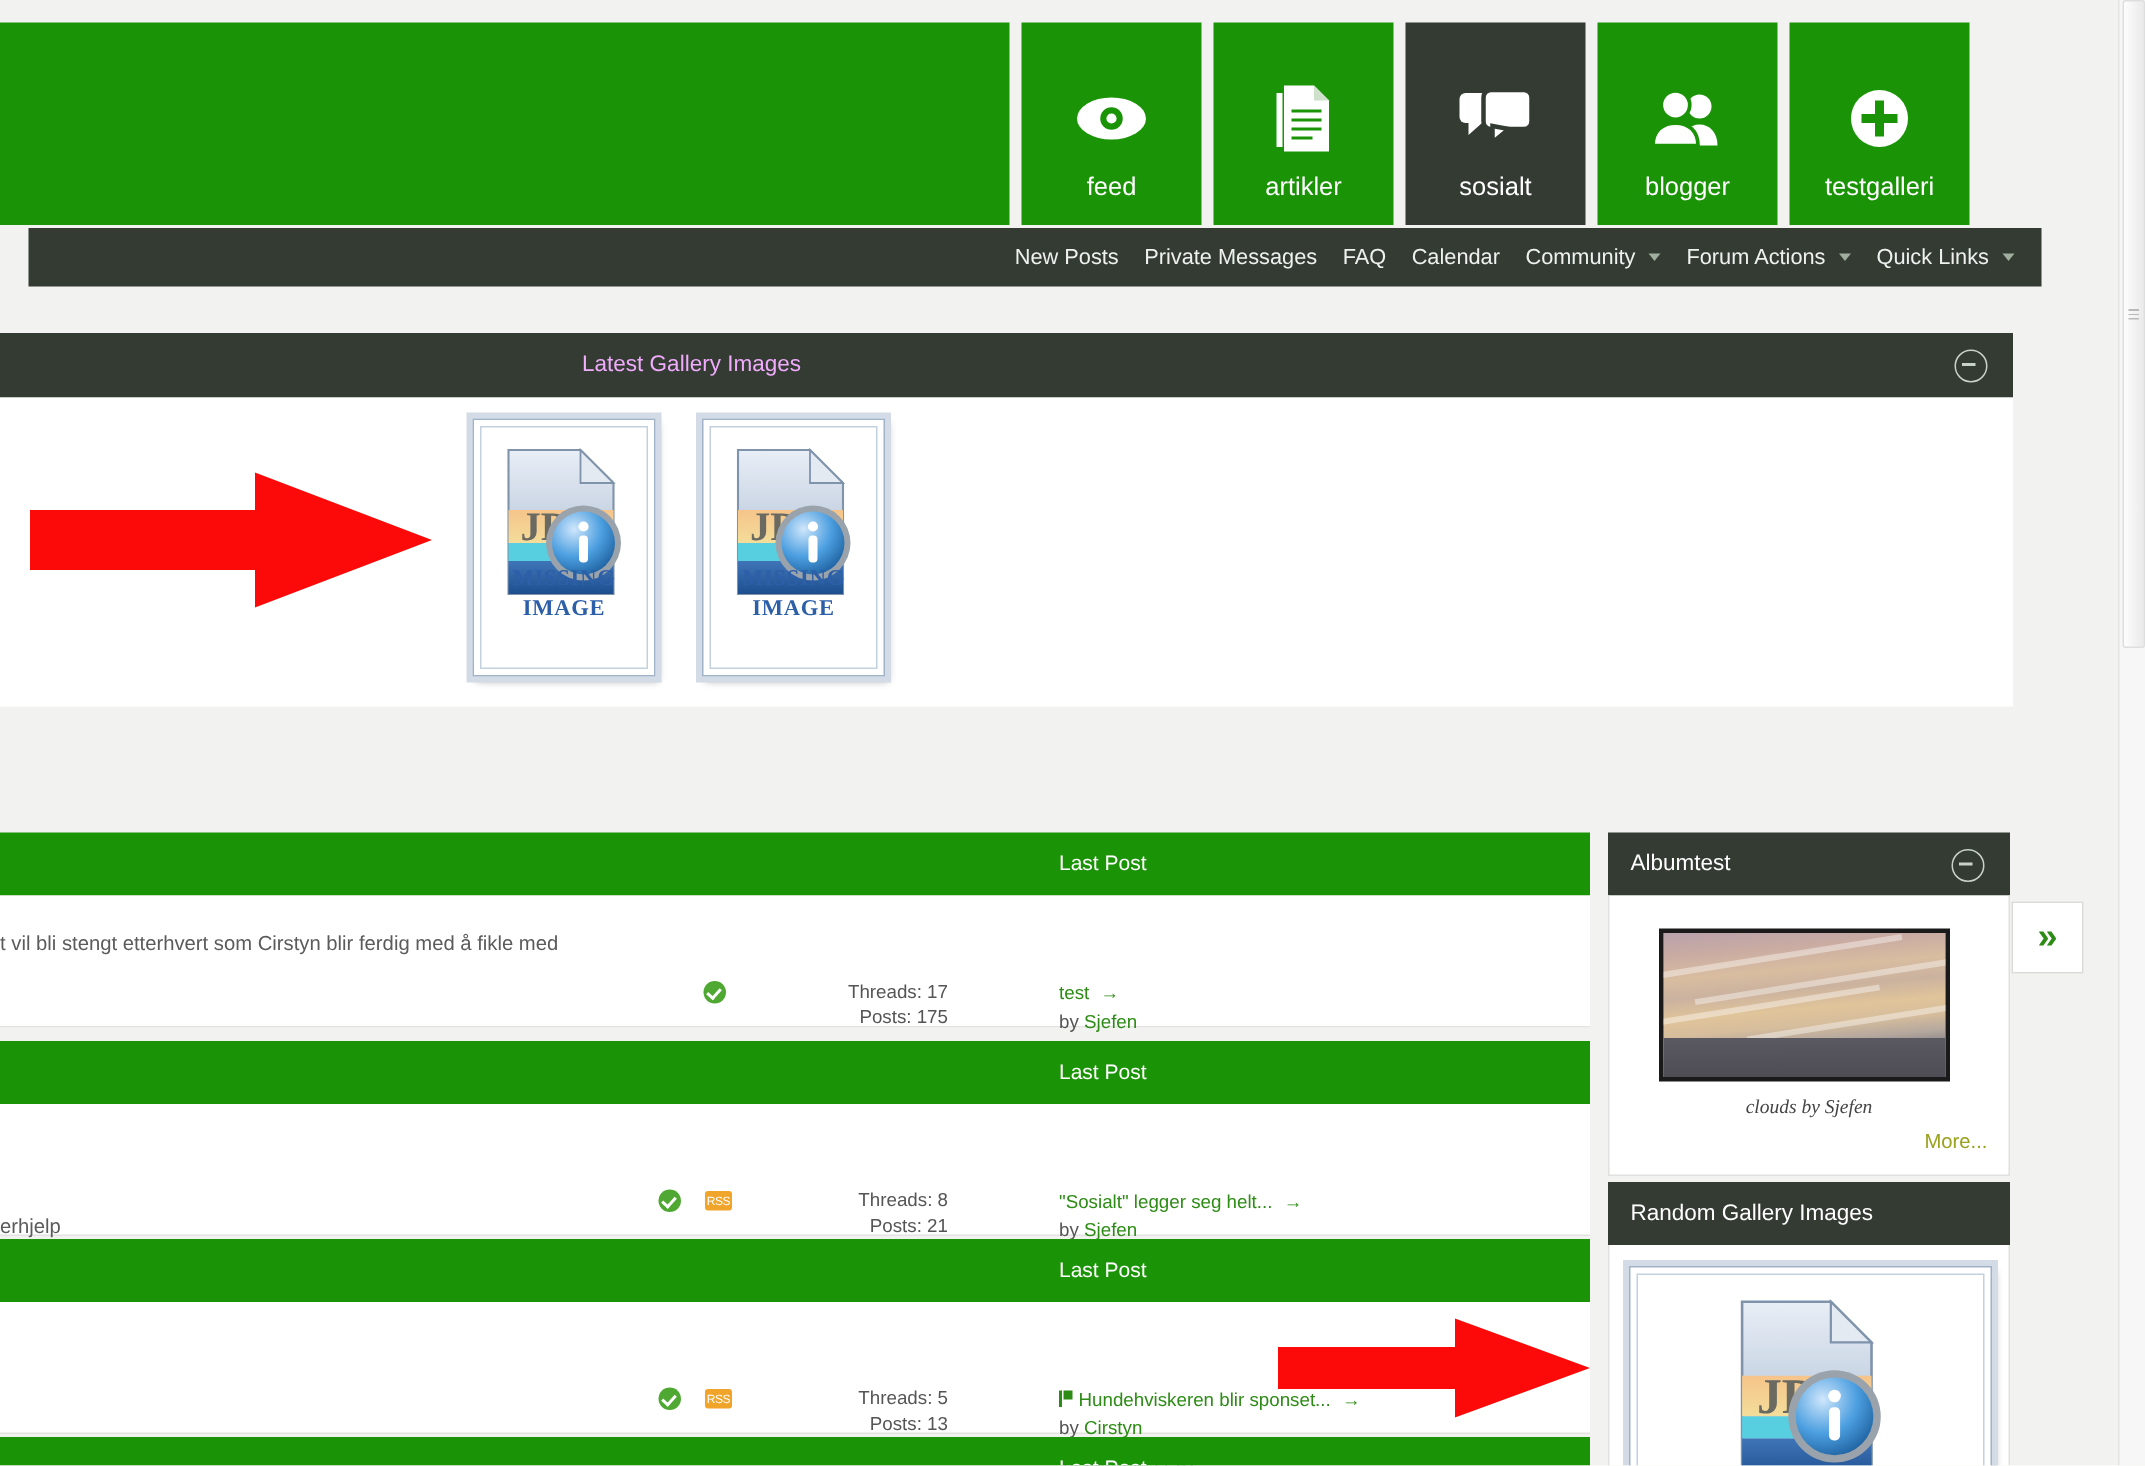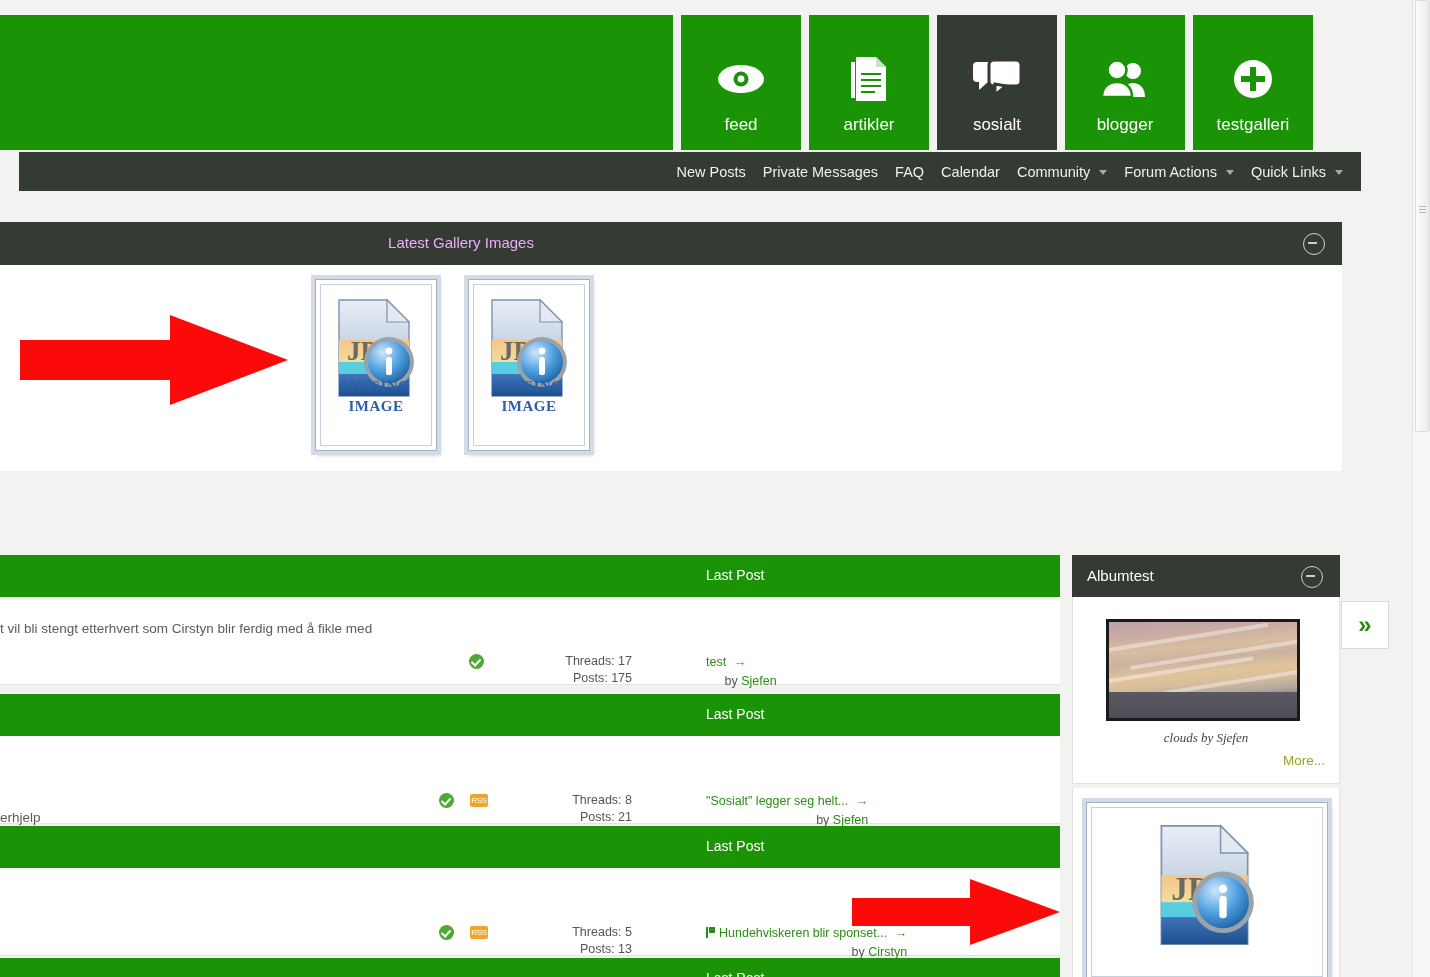--- a/index.html
+++ b/index.html
@@ -212,21 +212,21 @@
     line-height: 17px;
   }
   .lastpost {
     position: absolute;
     left: 706px;
     font-size: 12.5px;
     line-height: 19px;
   }
   .lp-title { color: #2d8c15; white-space: nowrap; cursor: pointer; }
   .lp-title .arr { color: #2d8c15; margin-left: 4px; }
-  .lp-by { color: #555555; text-align: right; }
+  .lp-by { color: #555555; }
   .lp-by a { color: #2d8c15; text-decoration: none; cursor: pointer; }
   .lp-time { color: #777777; display: block; margin-top: 5px; }
   .sticky-ico {
     display: inline-block;
     width: 9px; height: 11px;
     vertical-align: -1px;
     margin-right: 4px;
     position: relative;
   }
   .sticky-ico::before {
@@ -613,20 +613,23 @@
         <div class="hill"></div>
       </div>
       <div class="album-cap">clouds by Sjefen</div>
       <div class="album-more">More...</div>
     </div>
   </div>
 
   <div class="next-btn">»</div>
 
   <div class="side-panel" style="top:788px;">
+    <div class="side-head">
+      <div class="side-head-title">Random Gallery Images</div>
+    </div>
     <div class="side-body" style="height:189px;">
       <div class="miss-thumb" style="left:13px; top:14px; width:242px; height:180px;">
         <div class="miss-inner"></div>
         <div class="jpg-ico" style="top:20px; width:106px; height:124px;">
           <svg width="106" height="124" viewBox="0 0 86 100">
             <path d="M6 2 h48 l22 22 v74 h-70 z" fill="url(#gTop)" stroke="#7f93ab" stroke-width="1.4"></path>
             <path d="M54 2 v22 h22 z" fill="#e4eaf2" stroke="#7f93ab" stroke-width="1.2"></path>
             <rect x="6" y="42" width="70" height="22" fill="url(#gOr)"></rect>
             <rect x="6" y="64" width="70" height="12" fill="#58cfe0"></rect>
             <rect x="6" y="76" width="70" height="22" fill="url(#gBl)"></rect>

